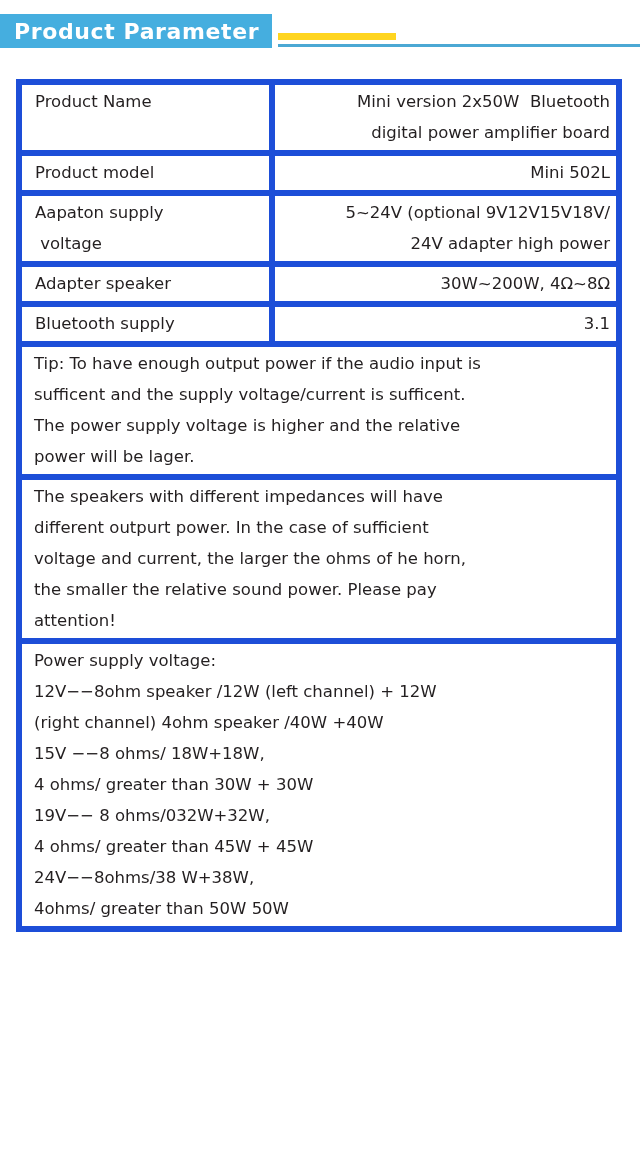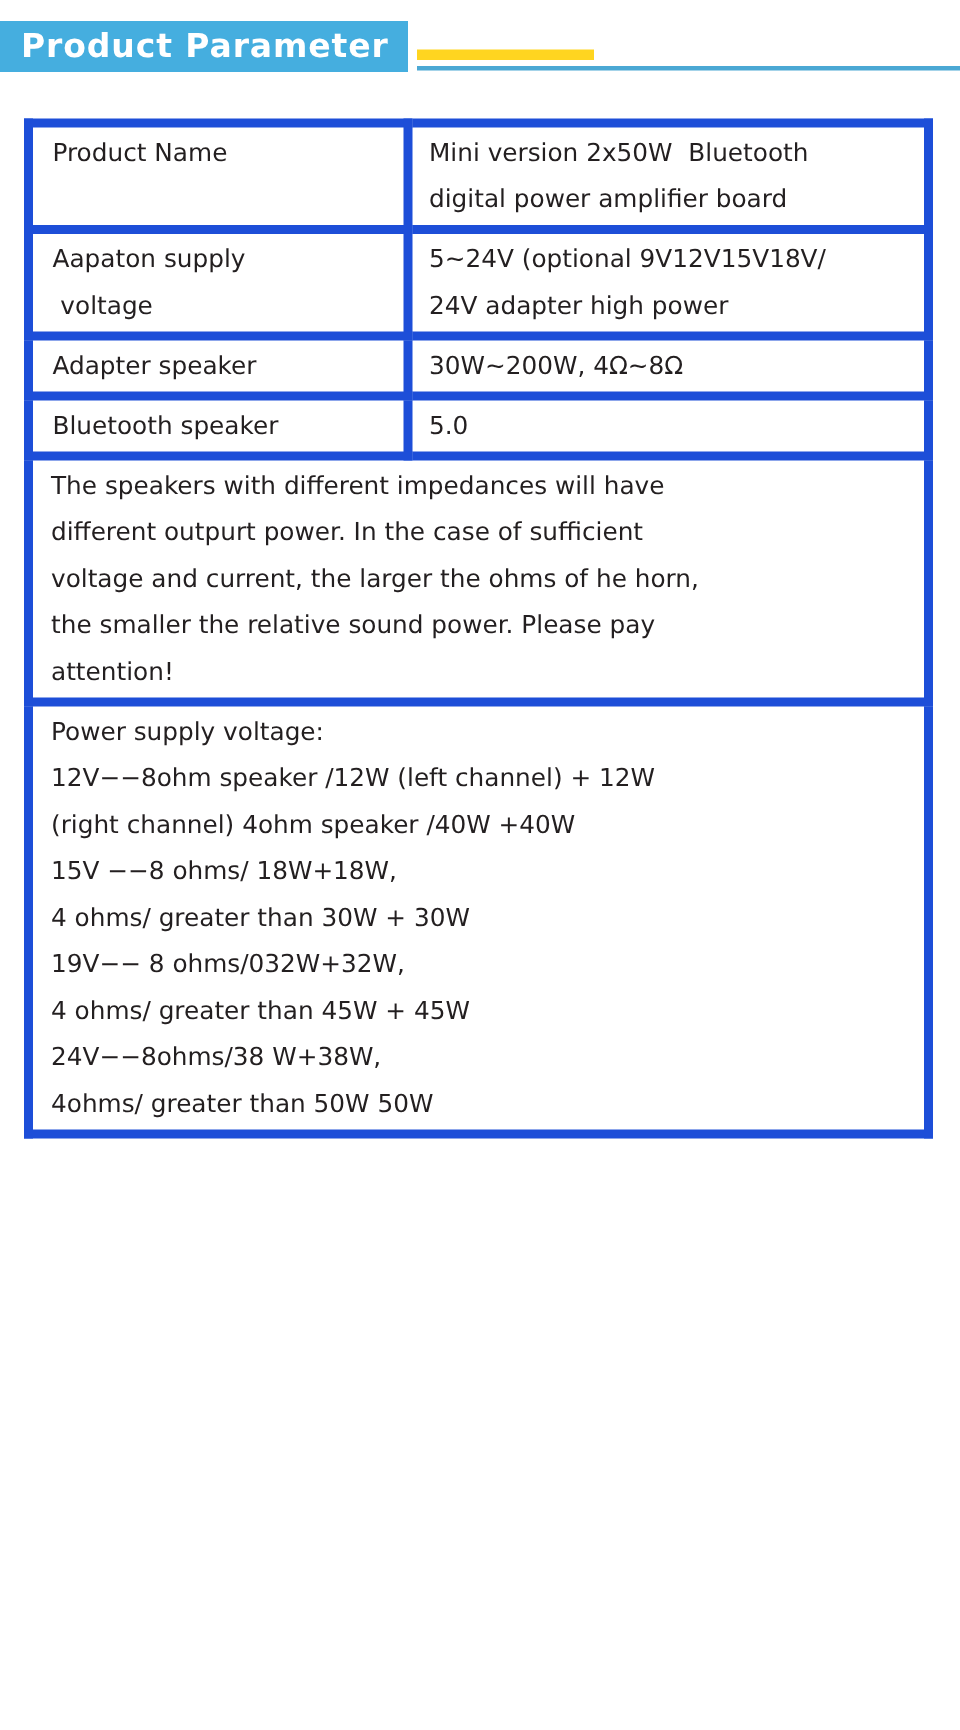--- a/index.html
+++ b/index.html
@@ -77,20 +77,21 @@
     color: #231f20;
   }
   td.label-cell {
     width: 230px;
     padding-left: 13px;
     padding-right: 4px;
   }
   td.value-cell {
     padding-left: 11px;
     padding-right: 6px;
+    text-align: right;
   }
   td.full-cell {
     padding-left: 12px;
     padding-right: 10px;
   }
   .line {
     display: block;
     white-space: pre;
   }
   .para-cell .line {
@@ -114,42 +115,58 @@
         <td class="label-cell">
           <span class="line">Product Name</span>
         </td>
         <td class="value-cell">
           <span class="line">Mini version 2x50W  Bluetooth</span>
           <span class="line">digital power amplifier board</span>
         </td>
       </tr>
       <tr>
         <td class="label-cell">
+          <span class="line">Product model</span>
+        </td>
+        <td class="value-cell">
+          <span class="line">Mini 502L</span>
+        </td>
+      </tr>
+      <tr>
+        <td class="label-cell">
           <span class="line">Aapaton supply</span>
           <span class="line"> voltage</span>
         </td>
         <td class="value-cell">
           <span class="line">5~24V (optional 9V12V15V18V/</span>
           <span class="line">24V adapter high power</span>
         </td>
       </tr>
       <tr>
         <td class="label-cell">
           <span class="line">Adapter speaker</span>
         </td>
         <td class="value-cell">
           <span class="line">30W~200W, 4Ω~8Ω</span>
         </td>
       </tr>
       <tr>
         <td class="label-cell">
-          <span class="line">Bluetooth speaker</span>
+          <span class="line">Bluetooth supply</span>
         </td>
         <td class="value-cell">
-          <span class="line">5.0</span>
+          <span class="line">3.1</span>
+        </td>
+      </tr>
+      <tr>
+        <td class="full-cell para-cell" colspan="2">
+          <span class="line">Tip: To have enough output power if the audio input is</span>
+          <span class="line">sufficent and the supply voltage/current is sufficent.</span>
+          <span class="line">The power supply voltage is higher and the relative</span>
+          <span class="line">power will be lager.</span>
         </td>
       </tr>
       <tr>
         <td class="full-cell para-cell" colspan="2">
           <span class="line">The speakers with different impedances will have</span>
           <span class="line">different outpurt power. In the case of sufficient</span>
           <span class="line">voltage and current, the larger the ohms of he horn,</span>
           <span class="line">the smaller the relative sound power. Please pay</span>
           <span class="line">attention!</span>
         </td>

